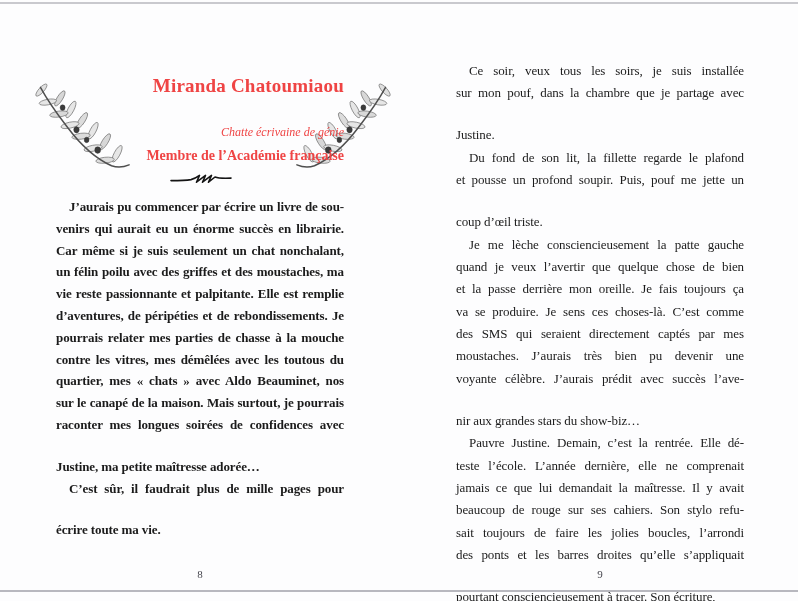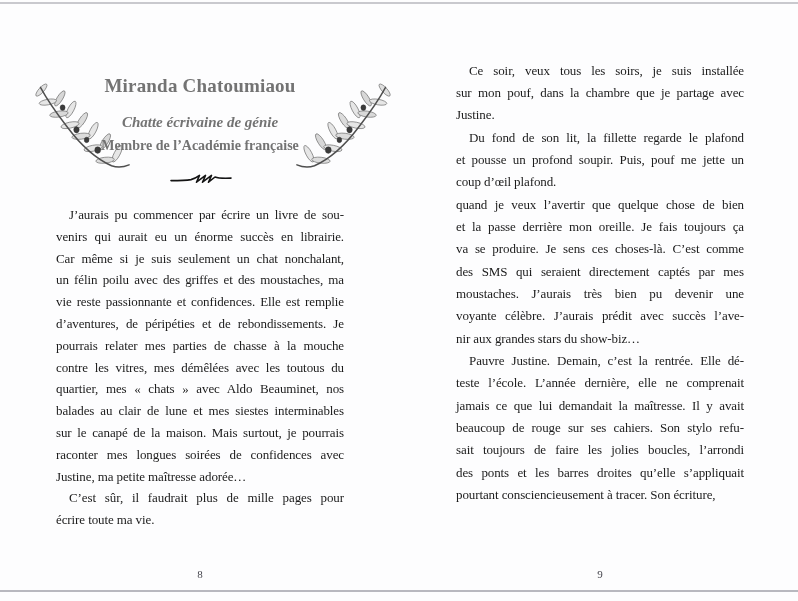--- a/index.html
+++ b/index.html
@@ -10,43 +10,43 @@
     overflow:hidden;
     font-family:"Liberation Serif","DejaVu Serif",serif;
     color:#1b1b1b;
   }
   .rule { position:absolute; left:0; width:798px; height:2px; }
   .rule-top { top:2px; background:#c9c9ce; }
   .rule-bottom { top:590px; background:#b8b8bf; }
 
   .header {
     position:absolute; left:56px; top:74px; width:288px;
-    text-align:center; color:#737373;
+    text-align:right; color:#ef4444;
   }
   .title { font-size:19px; font-weight:bold; line-height:24px; letter-spacing:0.2px; }
-  .subtitle { font-size:15px; font-style:italic; line-height:20px; margin-top:14px;font-weight:bold; }
+  .subtitle { font-size:12px; font-style:italic; line-height:20px; margin-top:24px; }
   .affiliation { font-size:14px; font-weight:bold; line-height:20px; margin-top:4px; }
 
   .branch { position:absolute; top:82px; width:96px; height:90px; }
   .branch-left { left:34px; }
   .branch-right { left:296px; transform:scaleX(-1); }
 
   .divider { position:absolute; left:170px; top:172px; width:62px; height:14px; }
 
   .body-col { position:absolute; width:288px; font-size:13px; }
-  .body-left  { left:56px;  top:204px; line-height:21.8px; }
+  .body-left  { left:56px;  top:196px; line-height:21.8px;font-weight:bold; }
   .body-right { left:456px; top:59.5px; line-height:22.35px; }
 
   .line {
     text-align:justify;
     text-align-last:justify;
     letter-spacing:-0.1px;
     white-space:normal;
   }
-  .line.para-end { text-align-last:left; }
+  .line.para-end { text-align-last:left;margin-top:20px; }
   .line.para-start { text-indent:13px; }
 
   .pagenum {
     position:absolute; top:568px; width:80px;
     text-align:center; font-size:11px; color:#46464e;
   }
   .pagenum-left { left:160px; }
   .pagenum-right { left:560px; }
 </style>
 </head>
@@ -113,39 +113,39 @@
 
 <svg class="divider" viewBox="0 0 62 14" aria-hidden="true">
   <path d="M1,8.6 C8,8.6 15,8.6 21,7.6 C24,7 26.5,5.6 29.5,3.4 L26.5,10.2 L35.5,3.4 L32.5,10.2 L41.5,3.4 L38.5,10.2 L45,5 C48.5,6.4 54,6.4 61,6.1" fill="none" stroke="#141414" stroke-width="1.6" stroke-linecap="round" stroke-linejoin="round"></path>
 </svg>
 
 <div id="body-left" class="body-col body-left">
     <div class="line para-start">J’aurais pu commencer par écrire un livre de sou-</div>
     <div class="line">venirs qui aurait eu un énorme succès en librairie.</div>
     <div class="line">Car même si je suis seulement un chat nonchalant,</div>
     <div class="line">un félin poilu avec des griffes et des moustaches, ma</div>
-    <div class="line">vie reste passionnante et confidences. Elle est remplie</div>
+    <div class="line">vie reste passionnante et palpitante. Elle est remplie</div>
     <div class="line">d’aventures, de péripéties et de rebondissements. Je</div>
     <div class="line">pourrais relater mes parties de chasse à la mouche</div>
     <div class="line">contre les vitres, mes démêlées avec les toutous du</div>
     <div class="line">quartier, mes « chats » avec Aldo Beauminet, nos</div>
-    <div class="line">balades au clair de lune et mes siestes interminables</div>
     <div class="line">sur le canapé de la maison. Mais surtout, je pourrais</div>
     <div class="line">raconter mes longues soirées de confidences avec</div>
     <div class="line para-end">Justine, ma petite maîtresse adorée…</div>
     <div class="line para-start">C’est sûr, il faudrait plus de mille pages pour</div>
     <div class="line para-end">écrire toute ma vie.</div>
   </div>
 <div id="body-right" class="body-col body-right">
     <div class="line para-start">Ce soir, veux tous les soirs, je suis installée</div>
     <div class="line">sur mon pouf, dans la chambre que je partage avec</div>
     <div class="line para-end">Justine.</div>
     <div class="line para-start">Du fond de son lit, la fillette regarde le plafond</div>
     <div class="line">et pousse un profond soupir. Puis, pouf me jette un</div>
-    <div class="line para-end">coup d’œil plafond.</div>
+    <div class="line para-end">coup d’œil triste.</div>
+    <div class="line para-start">Je me lèche consciencieusement la patte gauche</div>
     <div class="line">quand je veux l’avertir que quelque chose de bien</div>
     <div class="line">et la passe derrière mon oreille. Je fais toujours ça</div>
     <div class="line">va se produire. Je sens ces choses-là. C’est comme</div>
     <div class="line">des SMS qui seraient directement captés par mes</div>
     <div class="line">moustaches. J’aurais très bien pu devenir une</div>
     <div class="line">voyante célèbre. J’aurais prédit avec succès l’ave-</div>
     <div class="line para-end">nir aux grandes stars du show-biz…</div>
     <div class="line para-start">Pauvre Justine. Demain, c’est la rentrée. Elle dé-</div>
     <div class="line">teste l’école. L’année dernière, elle ne comprenait</div>
     <div class="line">jamais ce que lui demandait la maîtresse. Il y avait</div>

